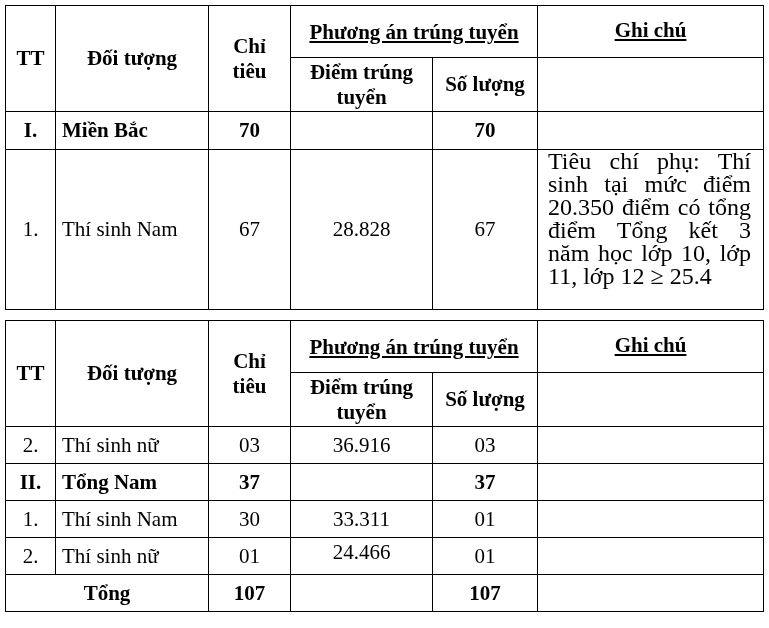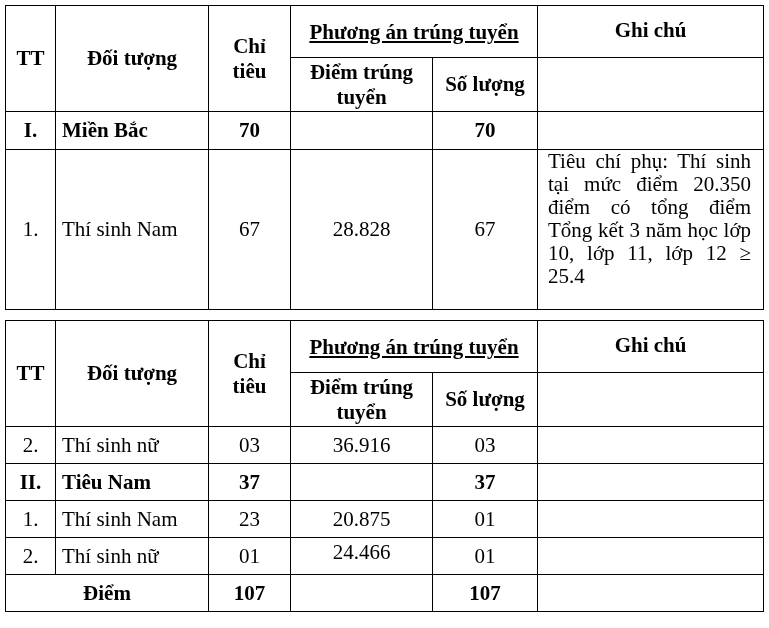--- a/index.html
+++ b/index.html
@@ -4,29 +4,29 @@
 <style>
   html, body { margin: 0; padding: 0; background: #ffffff; }
   body { width: 769px; height: 628px; position: relative; overflow: hidden;
          font-family: "Liberation Serif", "DejaVu Serif", serif; color: #000; }
   table { position: absolute; left: 5px; border-collapse: collapse; table-layout: fixed; width: 758px; }
   td, th { border: 1.5px solid #000; padding: 0 6px; text-align: center; vertical-align: middle;
            font-size: 21px; line-height: 25px; font-weight: normal; }
   th { font-weight: bold; }
   .b { font-weight: bold; }
   .left { text-align: left; margin-top: 16px; }
-  .note { text-align: justify; text-align-last: left; font-size: 21px; line-height: 23px; padding: 0 12px 0 10px; vertical-align: top; }
+  .note { text-align: justify; text-align-last: left; font-size: 24px; line-height: 23px; padding: 0 12px 0 10px; vertical-align: top; }
   .top-al { vertical-align: top; padding-top: 2px; }
   #t1 { top: 5px; }
   #t2 { top: 320px; }
   col.c1 { width: 50px; } col.c2 { width: 153px; } col.c3 { width: 82px; }
   col.c4 { width: 142px; } col.c5 { width: 105px; } col.c6 { width: 226px; }
   .h1 { height: 52px; } .h2 { height: 54px; }
   .r-sec { height: 38px; } .r-tall { height: 160px; } .r { height: 37px; }
-  th.ghichu { vertical-align: top; padding-top: 12px; }
+  th.ghichu { vertical-align: top; padding-top: 12px; text-decoration: underline; }
   th.pa { line-height: 25px; padding-top: 2px; text-decoration: underline; }
 </style>
 </head>
 <body>
 
 <table id="t1">
   <colgroup>
       <col class="c1">
       <col class="c2">
       <col class="c3">
@@ -91,43 +91,43 @@
   <tr class="r">
     <td>2.</td>
     <td class="left">Thí sinh nữ</td>
     <td>03</td>
     <td>36.916</td>
     <td>03</td>
     <td></td>
   </tr>
   <tr class="r">
     <td class="b">II.</td>
-    <td class="b left">Tiêu Nam</td>
+    <td class="b left">Tổng Nam</td>
     <td class="b">37</td>
     <td></td>
     <td class="b">37</td>
     <td></td>
   </tr>
   <tr class="r">
     <td>1.</td>
     <td class="left">Thí sinh Nam</td>
-    <td>23</td>
-    <td>20.875</td>
+    <td>30</td>
+    <td>33.311</td>
     <td>01</td>
     <td></td>
   </tr>
   <tr class="r">
     <td>2.</td>
     <td class="left">Thí sinh nữ</td>
     <td>01</td>
     <td class="top-al">24.466</td>
     <td>01</td>
     <td></td>
   </tr>
   <tr class="r">
-    <td colspan="2" class="b">Điểm</td>
+    <td colspan="2" class="b">Tổng</td>
     <td class="b">107</td>
     <td></td>
     <td class="b">107</td>
     <td></td>
   </tr>
 </tbody>
   </table>
 
 </body></html>

